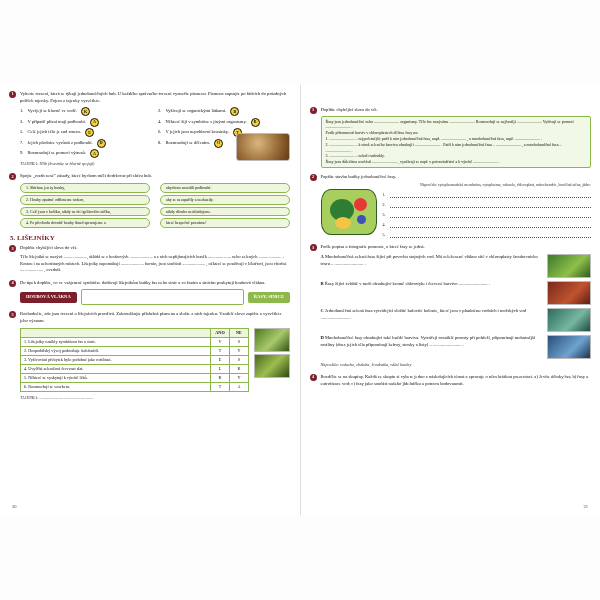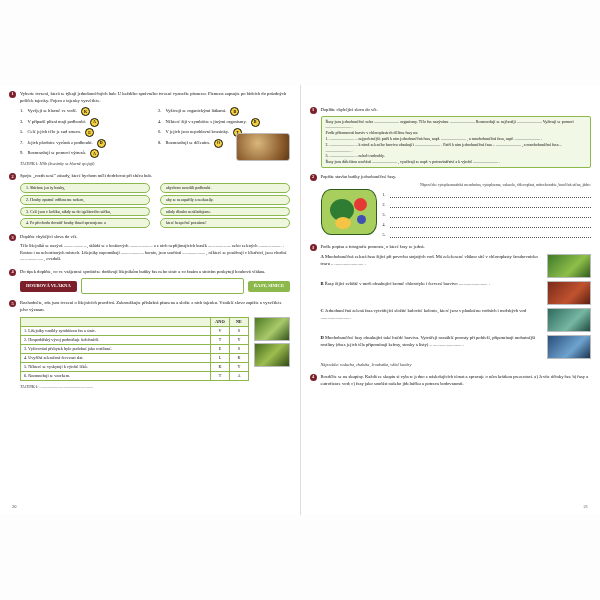--- a/index.html
+++ b/index.html
@@ -164,20 +164,21 @@
               <div style="flex:1;display:flex;flex-direction:column;gap:2px;">
                 <div class="greenpill">abychom nenošili podhoubí.</div>
                 <div class="greenpill">aby se nezapařily a nezkazily.</div>
                 <div class="greenpill">nikdy dlouho neskladujeme.</div>
                 <div class="greenpill">které bezpečně poznáme!</div>
               </div>
             </div>
           </div>
         </div>
 
+        <div class="sectionhead">5. LIŠEJNÍKY</div>
 
         <div class="task">
           <div class="num">3</div>
           <div class="tbody">
             <div>Doplňte chybějící slova do vět.</div>
             <div class="sub" style="margin-top:2px;">Tělo lišejníků se nazývá ....................., skládá se z houbových ..................... a z nich nepřijímajících buněk ..................... nebo zelených ..................... .</div>
             <div class="sub">Rostou i na nehostinných místech. Lišejníky napomáhají ..................... hornin, jsou součástí ..................... , některé se používají v lékařství, jsou vhodné ..................... , ovzduší.</div>
           </div>
         </div>
 

